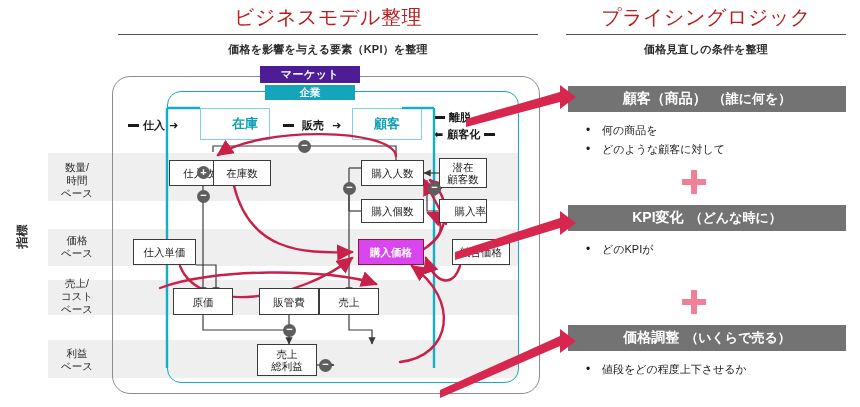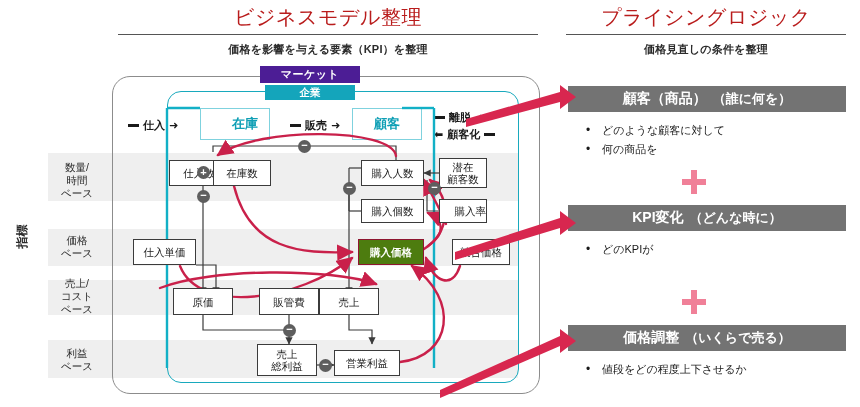--- a/index.html
+++ b/index.html
@@ -93,21 +93,21 @@
   .dash { display:inline-block; width: 11px; height: 2.2px; background: #1a1a1a; }
 
   
   .node {
     position: absolute; background: #fff; border: 1.2px solid #3b3b3b;
     display: flex; align-items: center; justify-content: center;
     text-align: center; font-size: 10.5px; line-height: 12px;
     color: #1a1a1a; z-index: 6;
   }
   .node.hl {
-    background: #4d7c0f; border-color: #8e1630; color: #fff; font-weight: 700;
+    background: #d946ef; border-color: #8e1630; color: #fff; font-weight: 700;
   }
 
   
   .sign {
     position: absolute; width: 13px; height: 13px; border-radius: 50%;
     background: #5e5e5e; color: #fff; font-size: 11px; font-weight: 700;
     display: flex; align-items: center; justify-content: center;
     line-height: 1; z-index: 9;
   }
   .sign.minus span { position: relative; top: -1px; }
@@ -235,21 +235,21 @@
   </div>
   <div class="stage" style="left:352px; top:108px; width:70px; height:32px;">
     <span>顧客</span>
   </div>
 
   <div class="flowlab" style="left:128px; top:118px;">
     <i class="dash"></i>
       <span>仕入</span>
       <span>➜</span>
   </div>
-  <div class="flowlab" style="left:290px; top:118px;">
+  <div class="flowlab" style="left:283px; top:118px;gap:8px;">
     <i class="dash"></i>
       <span>販売</span>
       <span>➜</span>
   </div>
   <div class="flowlab" style="left:434px; top:110px;">
     <i class="dash"></i>
       <span>離脱</span>
       <span>➜</span>
   </div>
   <div class="flowlab" style="left:434px; top:127px;">
@@ -290,23 +290,20 @@
   </div>
   <div class="node" style="left:259px; top:288px; width:60px; height:27px;">
     <span>販管費</span>
   </div>
   <div class="node" style="left:319px; top:288px; width:60px; height:27px;">
     <span>売上</span>
   </div>
   <div class="node" style="left:257px; top:344px; width:60px; height:32px;">
     <span>売上<br>総利益</span>
   </div>
-  <div class="node" style="left:334px; top:350px; width:66px; height:26px;">
-    <span>営業利益</span>
-  </div>
 
   <svg class="layer" id="svg-mid" viewBox="0 0 860 407">
     <g stroke="#c9204a" stroke-width="2.4" fill="none" stroke-linecap="round">
 
       <path d="M396,156 C392,128 260,126 218,155" marker-end="url(#ahr)"></path>
 
       <path d="M234,186 C250,250 300,254 352,252" marker-end="url(#ahr)"></path>
 
       <path d="M446,224 C440,208 430,192 424,180" marker-end="url(#ahr)"></path>
 
@@ -355,22 +352,22 @@
 
       <polygon points="440,390 560,336 560,329 576,341 560,353 560,346 440,398"></polygon>
     </g>
   </svg>
 
   <div class="rt-head" style="left:568px; top:86px; width:278px;">
     <span class="big">顧客（商品）</span>
     <span class="small">（誰に何を）</span>
   </div>
   <div class="bullets" style="left:580px; top:121px;">
+    <div>何の商品を</div>
     <div>どのような顧客に対して</div>
-    <div>何の商品を</div>
   </div>
 
   <div class="plus-sep" style="left:681px; top:169px;">
     <svg width="26" height="26" viewBox="0 0 26 26">
       <path d="M10,1 H16 V10 H25 V16 H16 V25 H10 V16 H1 V10 H10 Z" fill="#f08098"></path>
     </svg>
   </div>
 
   <div class="rt-head" style="left:568px; top:205px; width:278px;">
     <span class="big">KPI変化</span>

